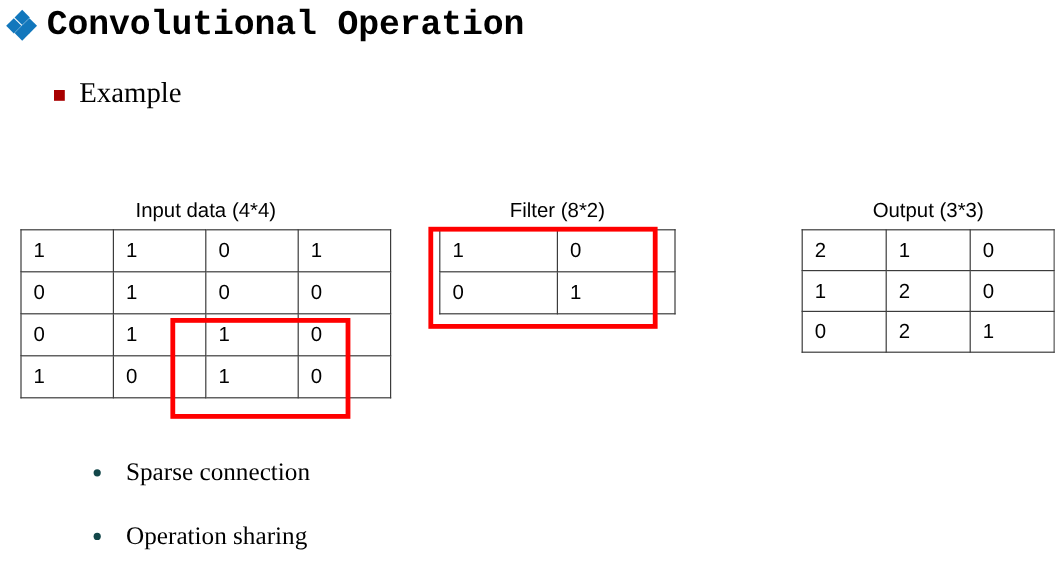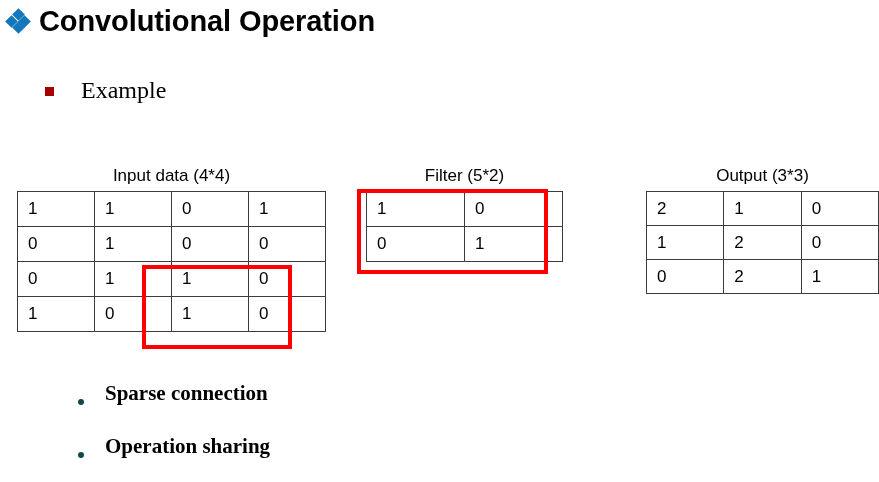--- a/index.html
+++ b/index.html
@@ -36,36 +36,36 @@
     background: #1277BC;
     width: 9px;
     height: 9px;
     transform: rotate(45deg);
   }
   .diamond-bullet i.d-top    { left: 7.5px; top: 1px; }
   .diamond-bullet i.d-left   { left: 1px;   top: 7.5px; }
   .diamond-bullet i.d-right  { left: 14px;  top: 7.5px; }
   .diamond-bullet i.d-bottom { left: 7.5px; top: 14px; }
   #slide-title-text {
-    font-family: Liberation Sans, sans-serif;
+    font-family: Liberation Mono, monospace;
     font-size: 29px;
     font-weight: bold;
     line-height: 34px;
     letter-spacing: -0.1px;
     white-space: nowrap;
   }
 
   
   #example-line {
     position: absolute;
     left: 45px;
-    top: 76px;
+    top: 64px;
     display: flex;
     align-items: center;
-    gap: 27px;
+    gap: 12px;
   }
   .square-bullet {
     width: 9px;
     height: 9px;
     background: #A80000;
     flex: 0 0 9px;
     position: relative;
     top: 1px;
   }
   #example-text {
@@ -105,21 +105,21 @@
 
   
   #input-block { left: 17px; top: 166px; }
   #input-grid td { width: 66px; height: 34px; }
 
   
   #filter-block { left: 366px; top: 166px; }
   #filter-grid td { width: 87px; height: 34px; }
 
   
-  #output-block { left: 602px; top: 166px; padding-left: 44px; }
+  #output-block { left: 624px; top: 166px; padding-left: 44px; }
   #output-grid td { width: 88px; height: 33px; }
 
   
   .red-box {
     position: absolute;
     border: 4px solid #FF0000;
     box-sizing: border-box;
     background: transparent;
     pointer-events: none;
   }
@@ -127,24 +127,23 @@
   #filter-red-box { left: 357px; top: 189px; width: 191px; height: 85px; }
 
   
   #notes-list {
     position: absolute;
     left: 78px;
     top: 381px;
   }
   .note-item {
     display: flex;
-    align-items: flex-end;
+    align-items: flex-start;
     gap: 21px;
     margin-bottom: 29px;
-    font-weight: bold;
   }
   .round-bullet {
     width: 6px;
     height: 6px;
     border-radius: 50%;
     background: #13474A;
     flex: 0 0 6px;
     margin-top: 10px;
   }
   .note-text {
@@ -198,21 +197,21 @@
         <td>1</td>
         <td>0</td>
         <td>1</td>
         <td>0</td>
       </tr>
     </tbody>
   </table>
 </div>
 
 <div class="matrix-block" id="filter-block">
-  <div class="matrix-caption">Filter (5*2)</div>
+  <div class="matrix-caption">Filter (8*2)</div>
   <table class="grid" id="filter-grid">
     <tbody>
       <tr>
         <td>1</td>
         <td>0</td>
       </tr>
       <tr>
         <td>0</td>
         <td>1</td>
       </tr>

